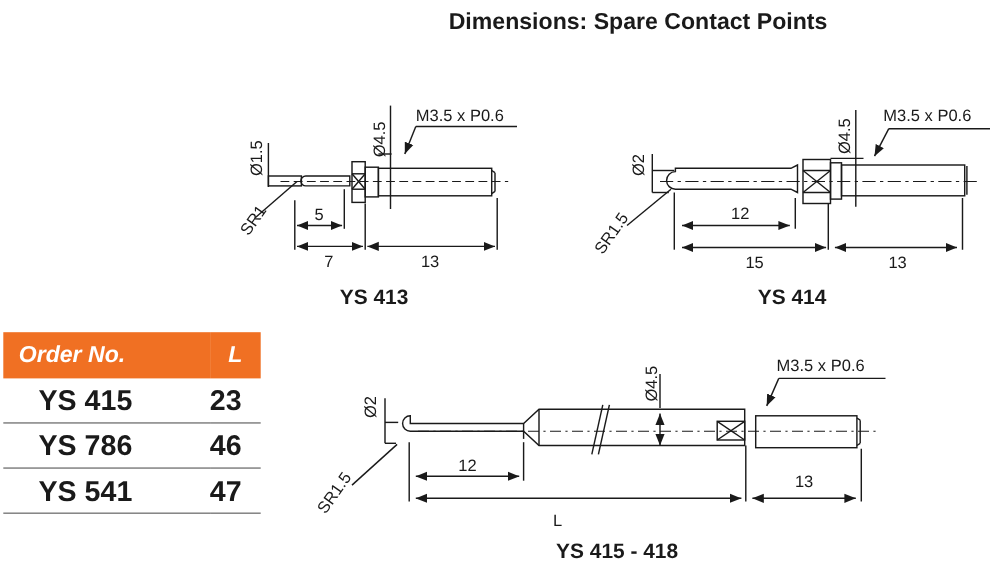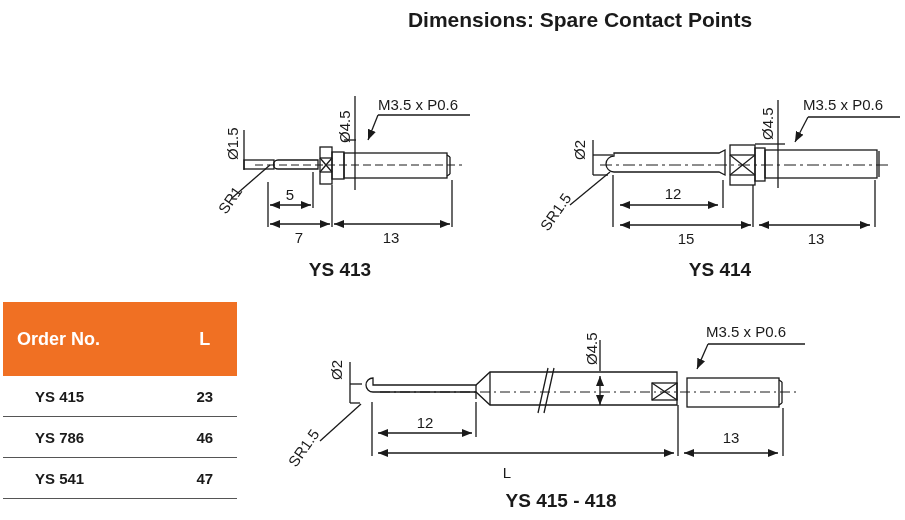--- a/index.html
+++ b/index.html
@@ -1,24 +1,24 @@
 <!DOCTYPE html>
 <html><head>
 <meta charset="utf-8">
 <style>
   html,body{margin:0;padding:0;background:#fff;}
   body{width:905px;height:520px;position:relative;overflow:hidden;font-family:"Liberation Sans",sans-serif;color:#1a1a1a;}
   .title{position:absolute;left:0;top:8px;width:1160px;text-align:center;font-weight:bold;font-size:21px;color:#1a1a1a;}
   .drawing{position:absolute;left:0;top:0;}
   .tbl{position:absolute;left:3px;top:302px;width:234px;border-collapse:collapse;}
-  .tbl th{background:#f07023;color:#fff;font-weight:bold;font-size:18px;height:42px;padding:16px;text-align:left;}
+  .tbl th{background:#f07023;color:#fff;font-weight:bold;font-size:21px;height:42px;padding:0;text-align:left;font-style:italic;}
   .tbl th.l{text-align:center;}
-  .tbl td{font-weight:bold;font-size:15px;height:40px;padding:0;border-bottom:1.5px solid #555;}
+  .tbl td{font-weight:bold;font-size:26px;height:40px;padding:0;border-bottom:1.5px solid #555;}
   .tbl td.c1{padding-left:32px;}
-  .tbl td.c2{text-align:center;}
+  .tbl td.c2{}
   .tbl th.c1{padding-left:14px;}
   svg text{font-family:"Liberation Sans",sans-serif;}
 </style>
 </head>
 <body>
 
 <div class="title" style="width:1160px;left:0;text-align:center;">Dimensions: Spare Contact Points</div>
 
 <svg class="drawing" width="905" height="520" viewBox="0 0 905 520" xmlns="http://www.w3.org/2000/svg">
   <defs>

